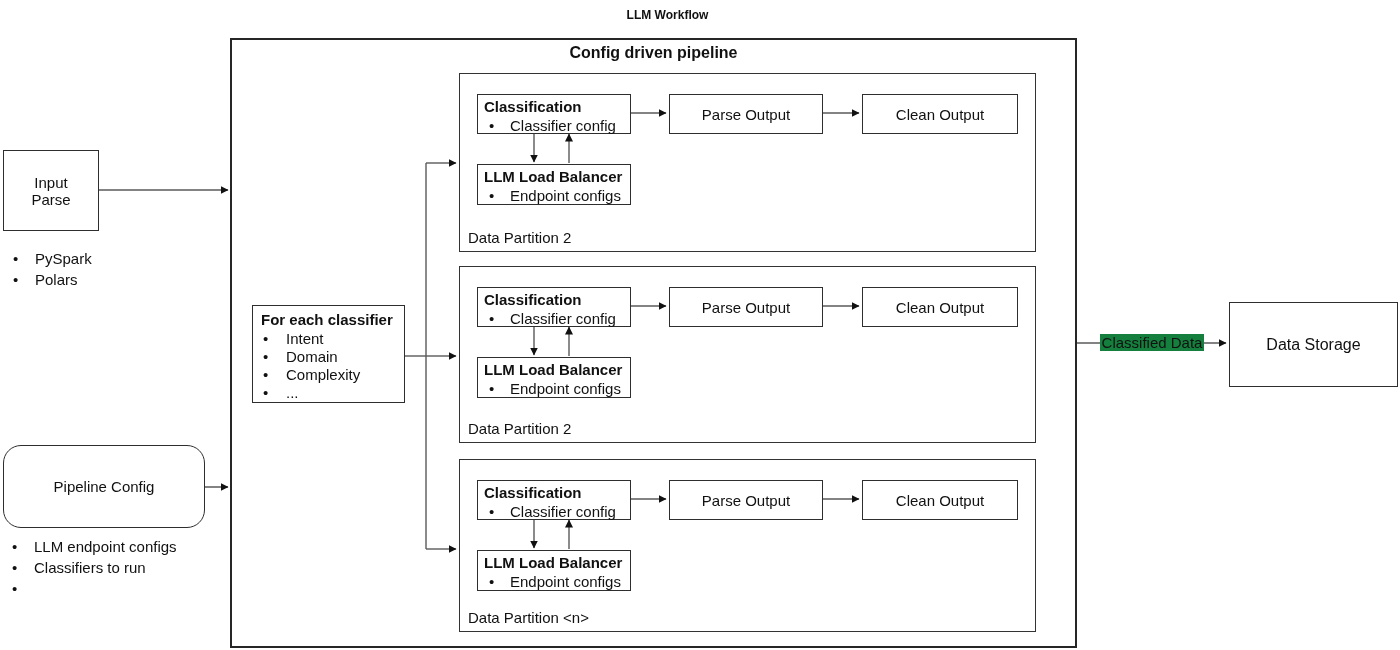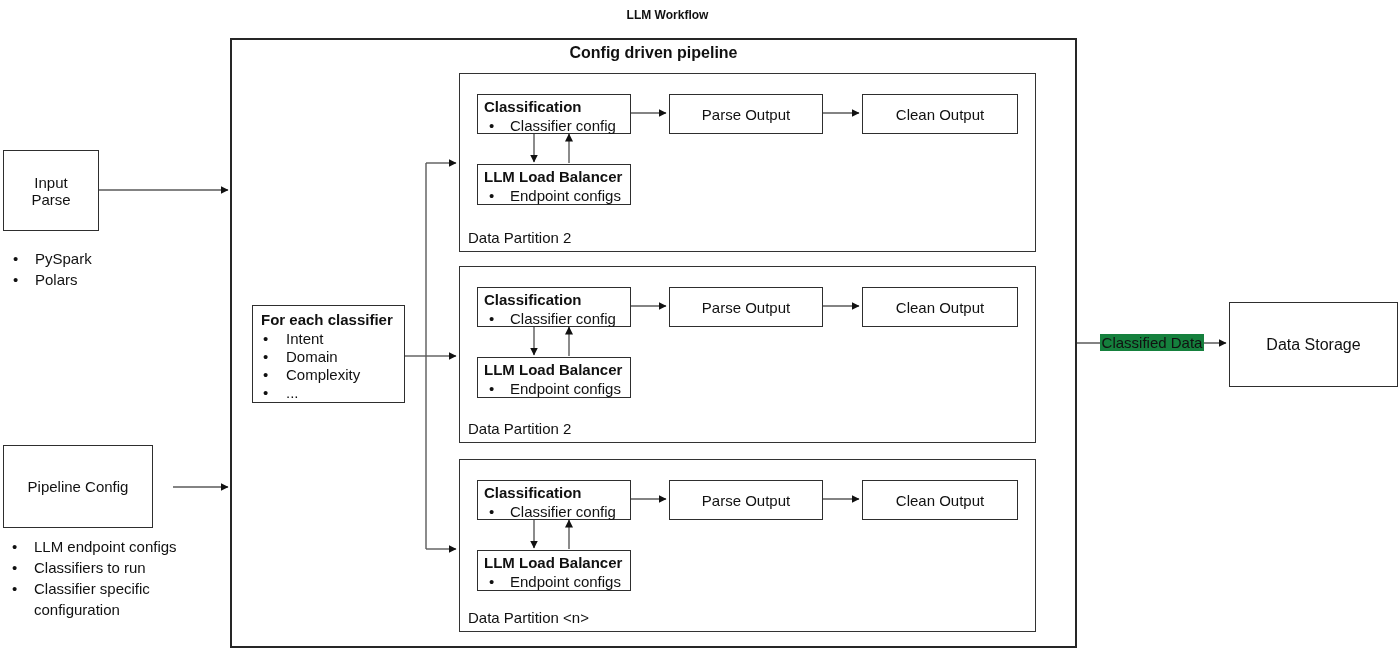--- a/index.html
+++ b/index.html
@@ -87,35 +87,34 @@
   <div class="li">
     <span class="dot">•</span>
     <span>PySpark</span>
   </div>
   <div class="li">
     <span class="dot">•</span>
     <span>Polars</span>
   </div>
 </div>
 
-<div class="box center-box" style="left:3px; top:445px; width:150px; height:83px;">
+<div class="box center-box" style="left:3px; top:445px; width:202px; height:83px;border-radius:18px;">
   <span>Pipeline Config</span>
 </div>
 <div class="abs list" style="left:12px; top:536px; width:210px;">
   <div class="li">
     <span class="dot">•</span>
     <span>LLM endpoint configs</span>
   </div>
   <div class="li">
     <span class="dot">•</span>
     <span>Classifiers to run</span>
   </div>
   <div class="li">
     <span class="dot">•</span>
-    <span class="wrap-narrow">Classifier specific configuration</span>
   </div>
 </div>
 
 <div class="box" style="left:252px; top:305px; width:153px; height:98px; padding:4px 8px 8px 8px;">
   <div class="inner-title">For each classifier</div>
   <div class="fe-list" style="padding-left:2px;">
     <div class="li">
       <span class="dot">•</span>
       <span>Intent</span>
     </div>

